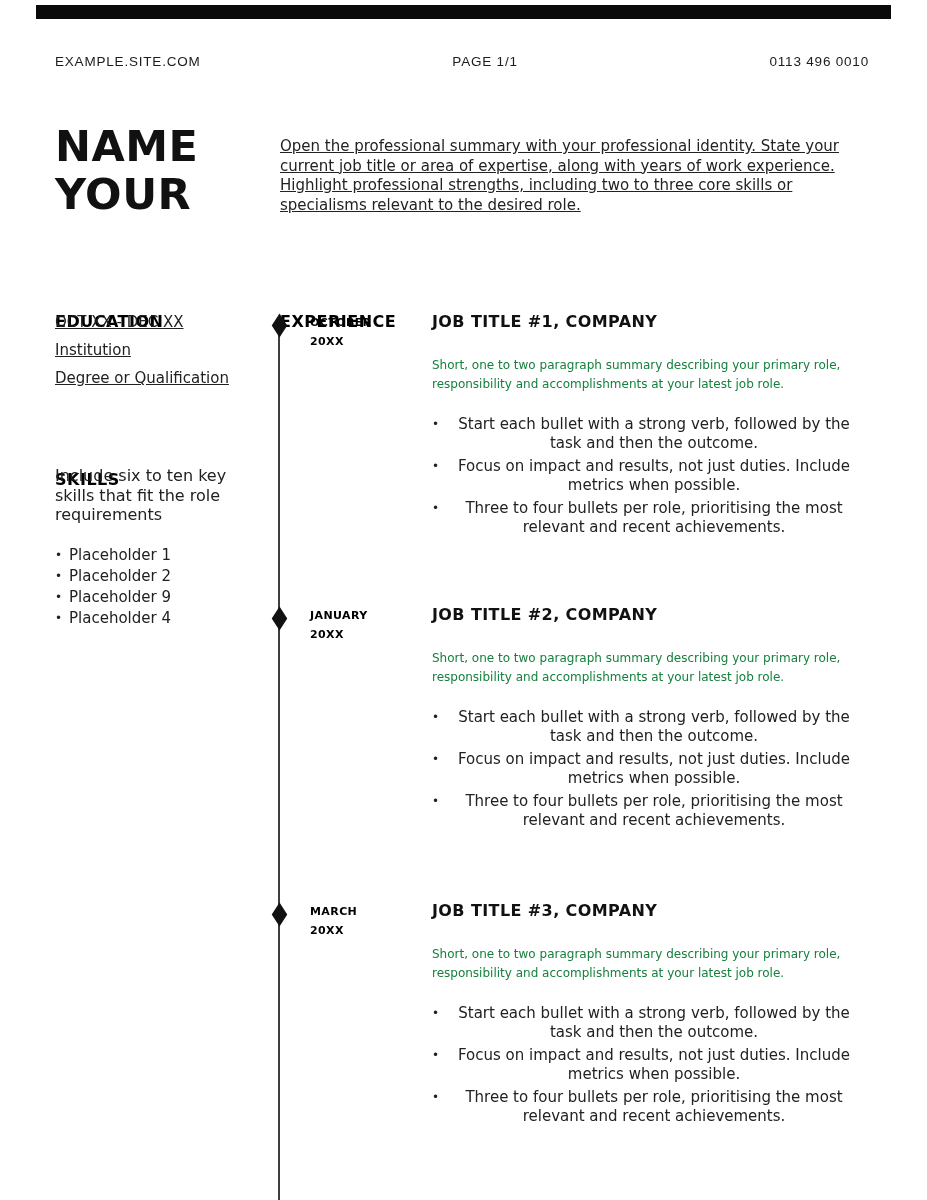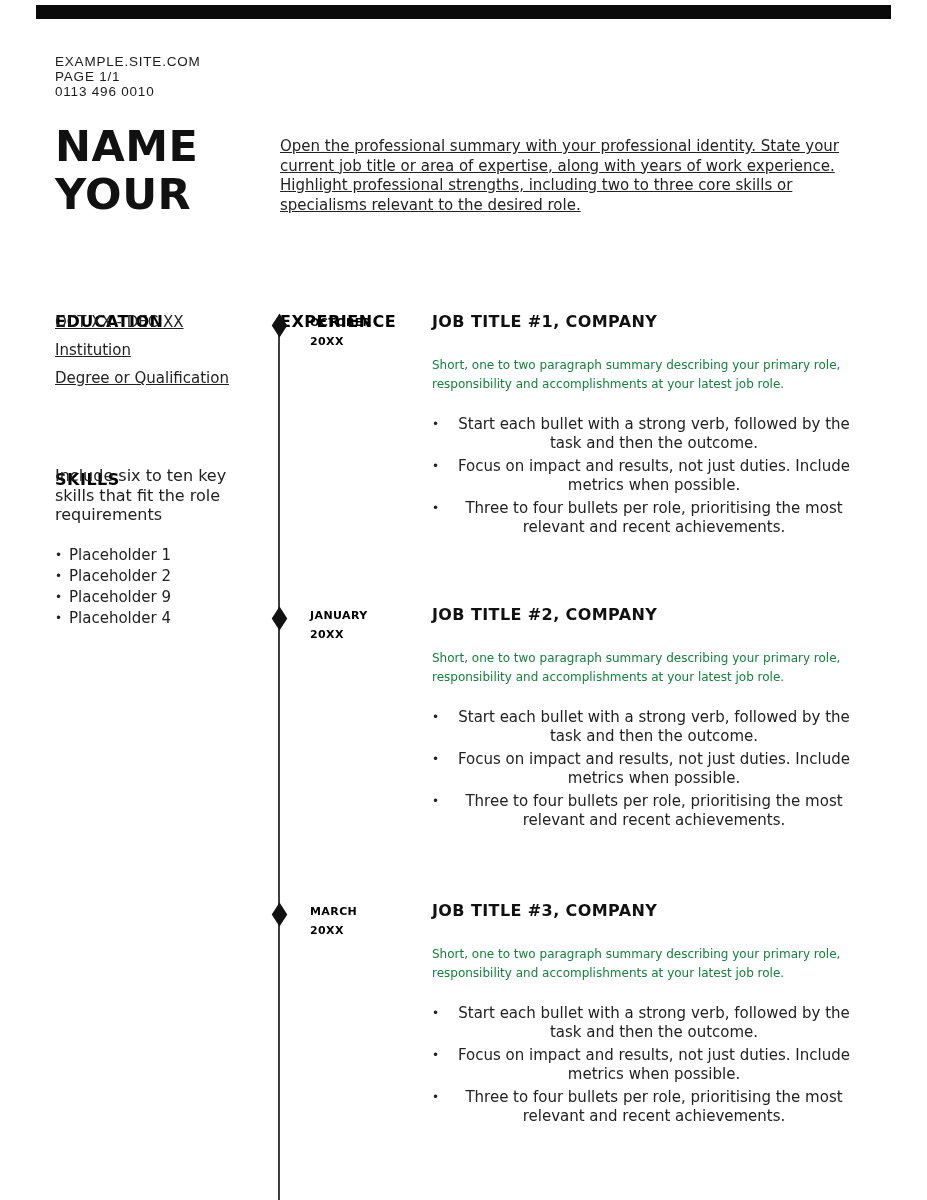--- a/index.html
+++ b/index.html
@@ -11,21 +11,21 @@
   }
 
   
   .topbar { position:absolute; left:36px; top:5px; width:855px; height:14px; background:#0a0a0a; }
 
   
   .header {
     position:absolute; left:55px; top:54px; width:814px;
     display:flex; justify-content:space-between; align-items:baseline;
     font-family:"Liberation Sans", sans-serif;
-    font-size:13.5px; letter-spacing:0.8px; color:#1c1c1c;flex-direction:column;
+    font-size:13.5px; letter-spacing:0.8px; color:#1c1c1c;
   }
 
   
   .name {
     position:absolute; left:55px; top:122px;
     font-size:43px; font-weight:800; line-height:48px; color:#111111;
     letter-spacing:0.5px;
   }
 
   

